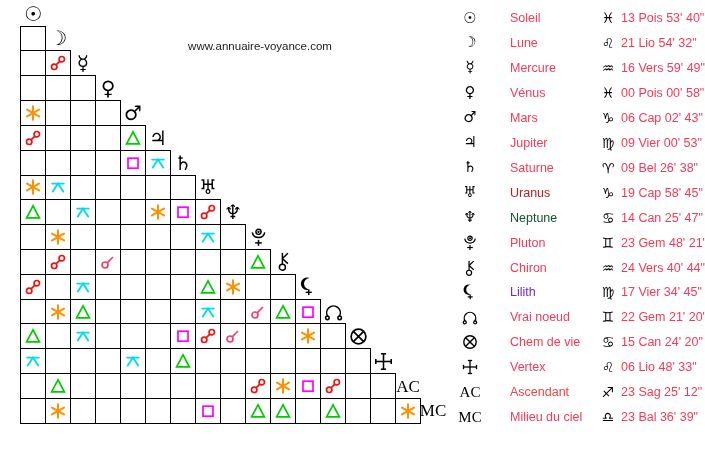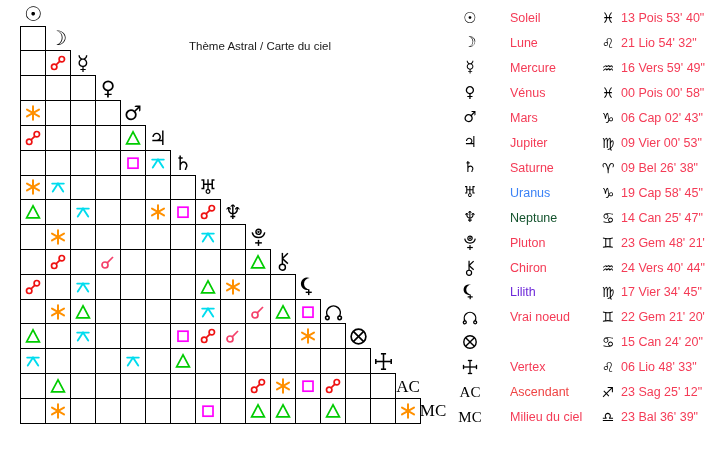--- a/index.html
+++ b/index.html
@@ -32,21 +32,21 @@
          align-items:center;justify-content:center;color:#000;
          font-family:"DejaVu Sans",sans-serif;font-size:14px;line-height:1;}
   .lpos{position:absolute;left:166px;top:0;height:25px;display:flex;align-items:center;
         font-size:12.5px;white-space:nowrap;}
   svg{display:block;}
 </style>
 </head>
 <body>
 
 <div class="header">
-  <div>Thème Astral / Carte du ciel</div>
+  <div>www.annuaire-voyance.com</div>
 </div>
 
 <div id="grid">
     <div class="cell" style="left:20px;top:25.53px;width:26px;height:25.83px;"></div>
     <div class="cell" style="left:20px;top:50.36px;width:26px;height:25.83px;"></div>
     <div class="cell" style="left:45px;top:50.36px;width:26px;height:25.83px;">
       <svg width="16" height="16" viewBox="0 0 16 16" fill="none" stroke="#ee1111">
         <g stroke-width="1.7">
         <circle cx="4.2" cy="11.8" r="2.7"></circle>
           <circle cx="11.8" cy="4.2" r="2.7"></circle>
@@ -636,21 +636,21 @@
         <span>♄</span>
       </span>
     <span class="lname" style="color:#f43b56">Saturne</span>
     <span class="lsign">♈</span>
     <span class="lpos" style="color:#f43b56">09 Bel 26' 38"</span>
   </div>
     <div class="lrow" style="left:455px;top:180.15px;width:250px;">
     <span class="lsym">
         <span>♅</span>
       </span>
-    <span class="lname" style="color:#3b82f6">Uranus</span>
+    <span class="lname" style="color:#b91c1c">Uranus</span>
     <span class="lsign">♑</span>
     <span class="lpos" style="color:#f43b56">19 Cap 58' 45"</span>
   </div>
     <div class="lrow" style="left:455px;top:205.10px;width:250px;">
     <span class="lsym">
         <span>♆</span>
       </span>
     <span class="lname" style="color:#14532d">Neptune</span>
     <span class="lsign">♋</span>
     <span class="lpos" style="color:#f43b56">14 Can 25' 47" R</span>
@@ -717,20 +717,21 @@
     <div class="lrow" style="left:455px;top:329.85px;width:250px;">
     <span class="lsym">
         <svg width="16" height="16" viewBox="0 0 17 17" fill="none" stroke="#000000">
           <g stroke-width="1.5">
         <circle cx="8.5" cy="8.5" r="6.6"></circle>
         <line x1="3.9" y1="3.9" x2="13.1" y2="13.1"></line>
         <line x1="13.1" y1="3.9" x2="3.9" y2="13.1"></line>
           </g>
         </svg>
       </span>
+    <span class="lname" style="color:#f43b56">Chem de vie</span>
     <span class="lsign">♋</span>
     <span class="lpos" style="color:#f43b56">15 Can 24' 20"</span>
   </div>
     <div class="lrow" style="left:455px;top:354.80px;width:250px;">
     <span class="lsym">
         <svg width="16" height="16" viewBox="0 0 17 17" fill="none" stroke="#000000">
           <g stroke-width="1.4">
         <line x1="8.5" y1="1.6" x2="8.5" y2="15.4"></line>
         <line x1="1.6" y1="8.5" x2="15.4" y2="8.5"></line>
         <line x1="6.2" y1="1.6" x2="10.8" y2="1.6"></line>

